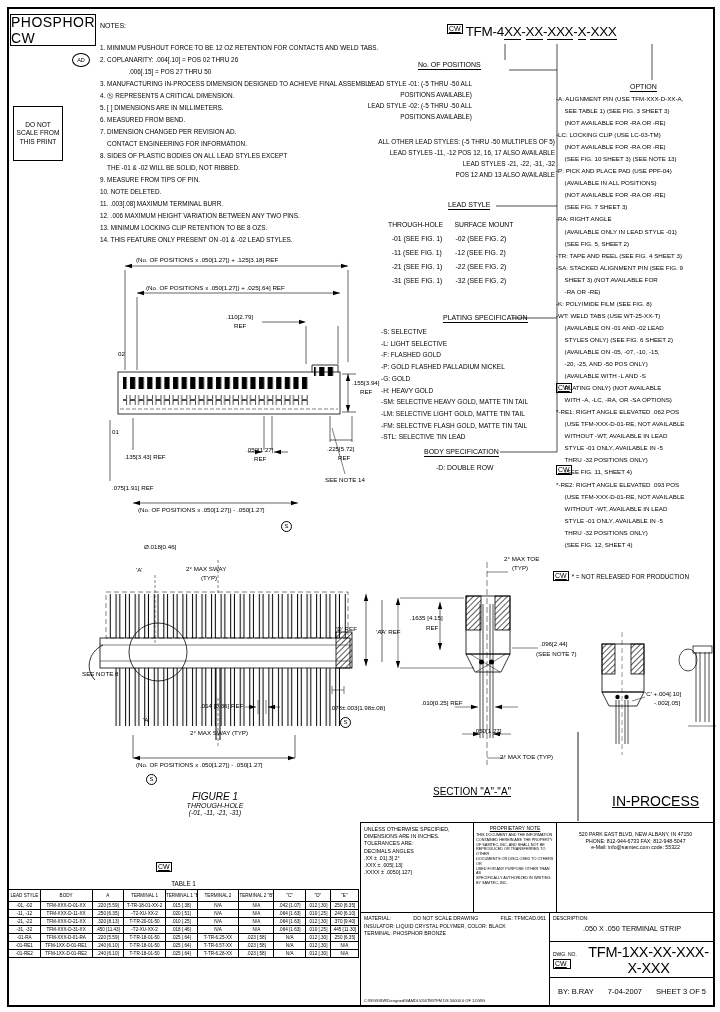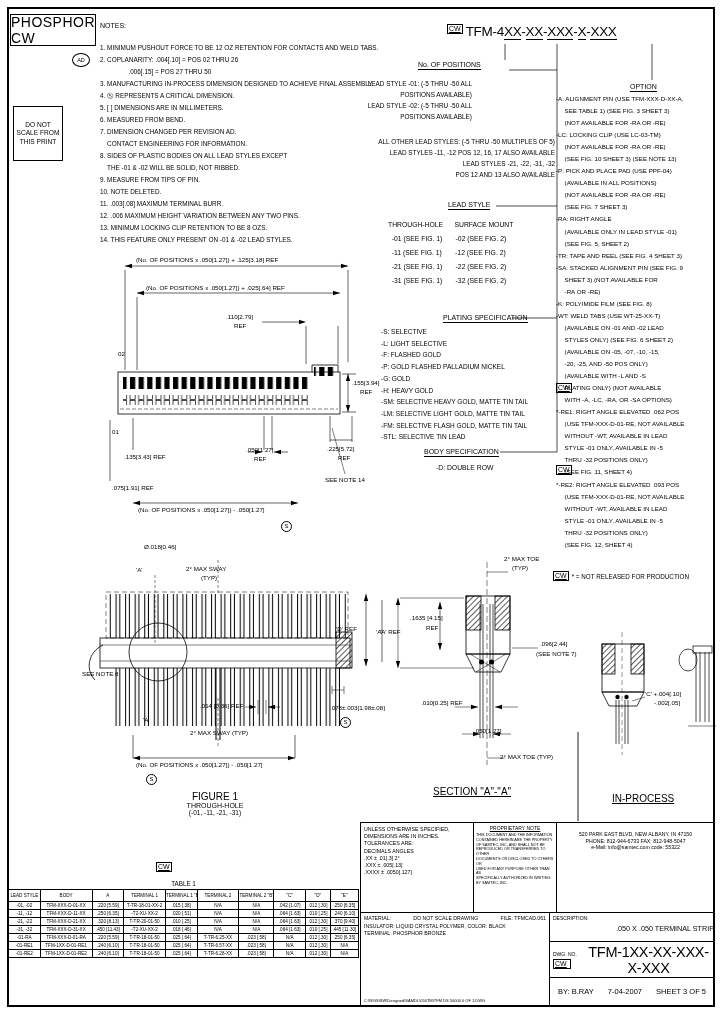--- a/index.html
+++ b/index.html
@@ -24,26 +24,26 @@
   .posb1{position:absolute;left:340px;top:78px;width:132px;font-size:6.4px;line-height:11px;text-align:right;}
   .posb2{position:absolute;left:330px;top:136px;width:225px;font-size:6.4px;line-height:11px;text-align:right;}
   .lsrows{position:absolute;left:388px;top:218px;font-size:6.8px;line-height:14px;}
   .pllines{position:absolute;left:381px;top:326px;font-size:6.5px;line-height:11.7px;}
   .bsline{position:absolute;left:436px;top:464px;font-size:6.8px;}
   .optlines{position:absolute;left:556px;top:93px;width:160px;font-size:6.2px;line-height:12.05px;}
   .nr{position:absolute;left:553px;top:571px;font-size:6.3px;display:flex;gap:3px;align-items:center;}
   .dim{position:absolute;font-size:6.2px;line-height:7.5px;white-space:pre;}
   .crit{width:9px;height:9px;border:.8px solid #000;border-radius:50%;text-align:center;
     line-height:9px;font-size:6px;}
-  .fig1lbl{position:absolute;left:150px;top:791px;width:130px;text-align:center;}
+  .fig1lbl{position:absolute;left:150px;top:791px;width:130px;text-align:center;font-style:italic;}
   .fig1lbl .l1{font-size:10px;}
   .fig1lbl .l2{font-size:7px;}
   .fig1lbl .l3{font-size:6.5px;}
   .seclbl{position:absolute;left:433px;top:786px;font-size:10px;text-decoration:underline;}
-  .iplbl{position:absolute;left:612px;top:793px;font-size:10px;text-decoration:underline;}
+  .iplbl{position:absolute;left:612px;top:793px;font-size:14px;text-decoration:underline;}
   .tblwrap{position:absolute;left:8px;top:880px;width:351px;}
   .tbltitle{text-align:center;font-size:6.3px;margin-bottom:2px;}
   table{border-collapse:collapse;width:351px;table-layout:fixed;}
   th,td{border:.6px solid #000;font-size:4.6px;font-weight:normal;text-align:center;
     padding:1px 0;overflow:hidden;white-space:nowrap;}
   thead th{border-bottom:1.4px solid #000;height:9px;}
   .titleblock{position:absolute;left:360px;top:822px;width:353px;height:182px;
     border-top:1.5px solid #000;border-left:1.5px solid #000;}
   .tbrow1{display:flex;height:89px;border-bottom:1px solid #000;}
   .tol{width:106px;border-right:1px solid #000;padding:3px 3px 0 3px;font-size:5.3px;line-height:7.2px;}
@@ -56,21 +56,21 @@
   .logo::after{content:"";position:absolute;top:-9px;left:58%;width:6px;height:12px;background:#000;}
   .addr{font-size:5.2px;line-height:6.6px;margin-top:4px;}
   .tbrow2{display:flex;height:92px;}
   .matcell{width:182px;border-right:1px solid #000;position:relative;padding:2px 3px;}
   .matrow{display:flex;justify-content:space-between;font-size:5.2px;}
   .matlines{font-size:5.2px;line-height:7px;margin-top:2px;}
   .pathline{position:absolute;bottom:2px;left:3px;font-size:4px;}
   .rightcol{flex:1;display:flex;flex-direction:column;}
   .desc{height:28px;border-bottom:1px solid #000;position:relative;}
   .desc-l{position:absolute;left:3px;top:2px;font-size:5px;}
-  .desc-v{position:absolute;left:0;right:0;top:11px;text-align:right;font-size:7.2px;}
+  .desc-v{position:absolute;left:0;right:0;top:11px;text-align:center;font-size:7.2px;}
   .dwg{height:35px;border-bottom:1px solid #000;display:flex;align-items:center;}
   .dwg-l{width:30px;padding-left:3px;font-size:5px;display:flex;flex-direction:column;gap:2px;}
   .dwg-n{flex:1;text-align:center;font-size:14.5px;letter-spacing:-.3px;}
   .by{height:26px;display:flex;align-items:center;justify-content:space-between;
     padding:0 8px;font-size:7.5px;}
 </style>
 </head>
 <body>
 
 <div class="sheet">

